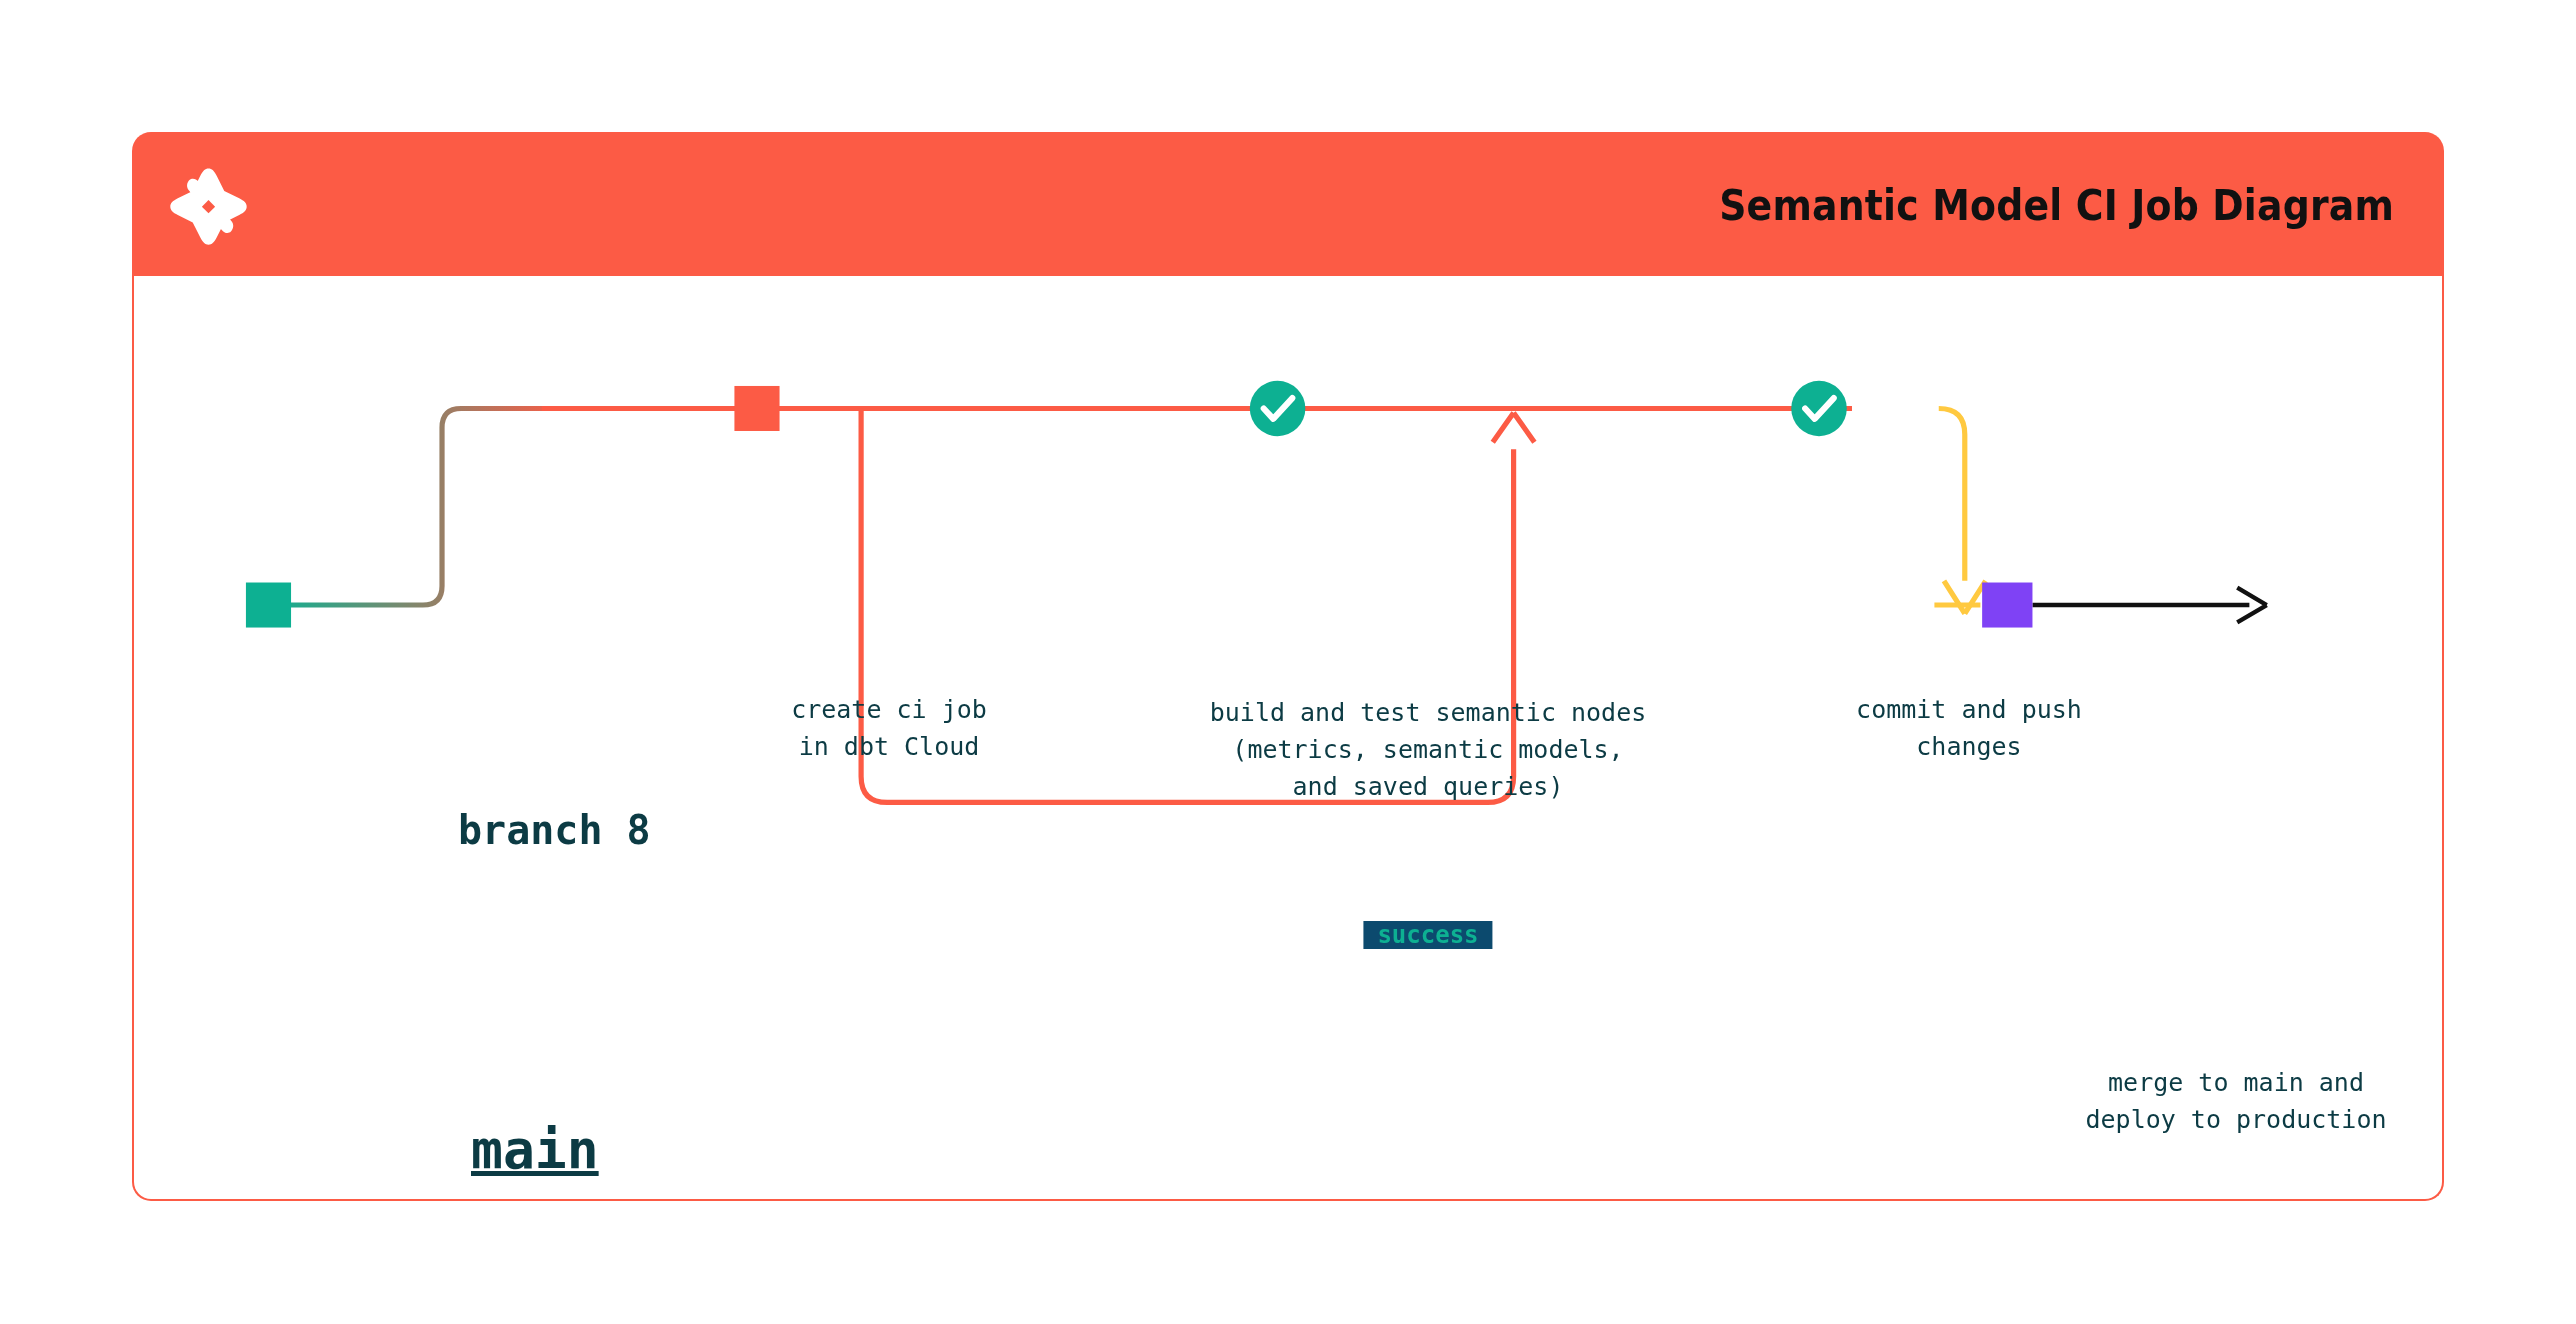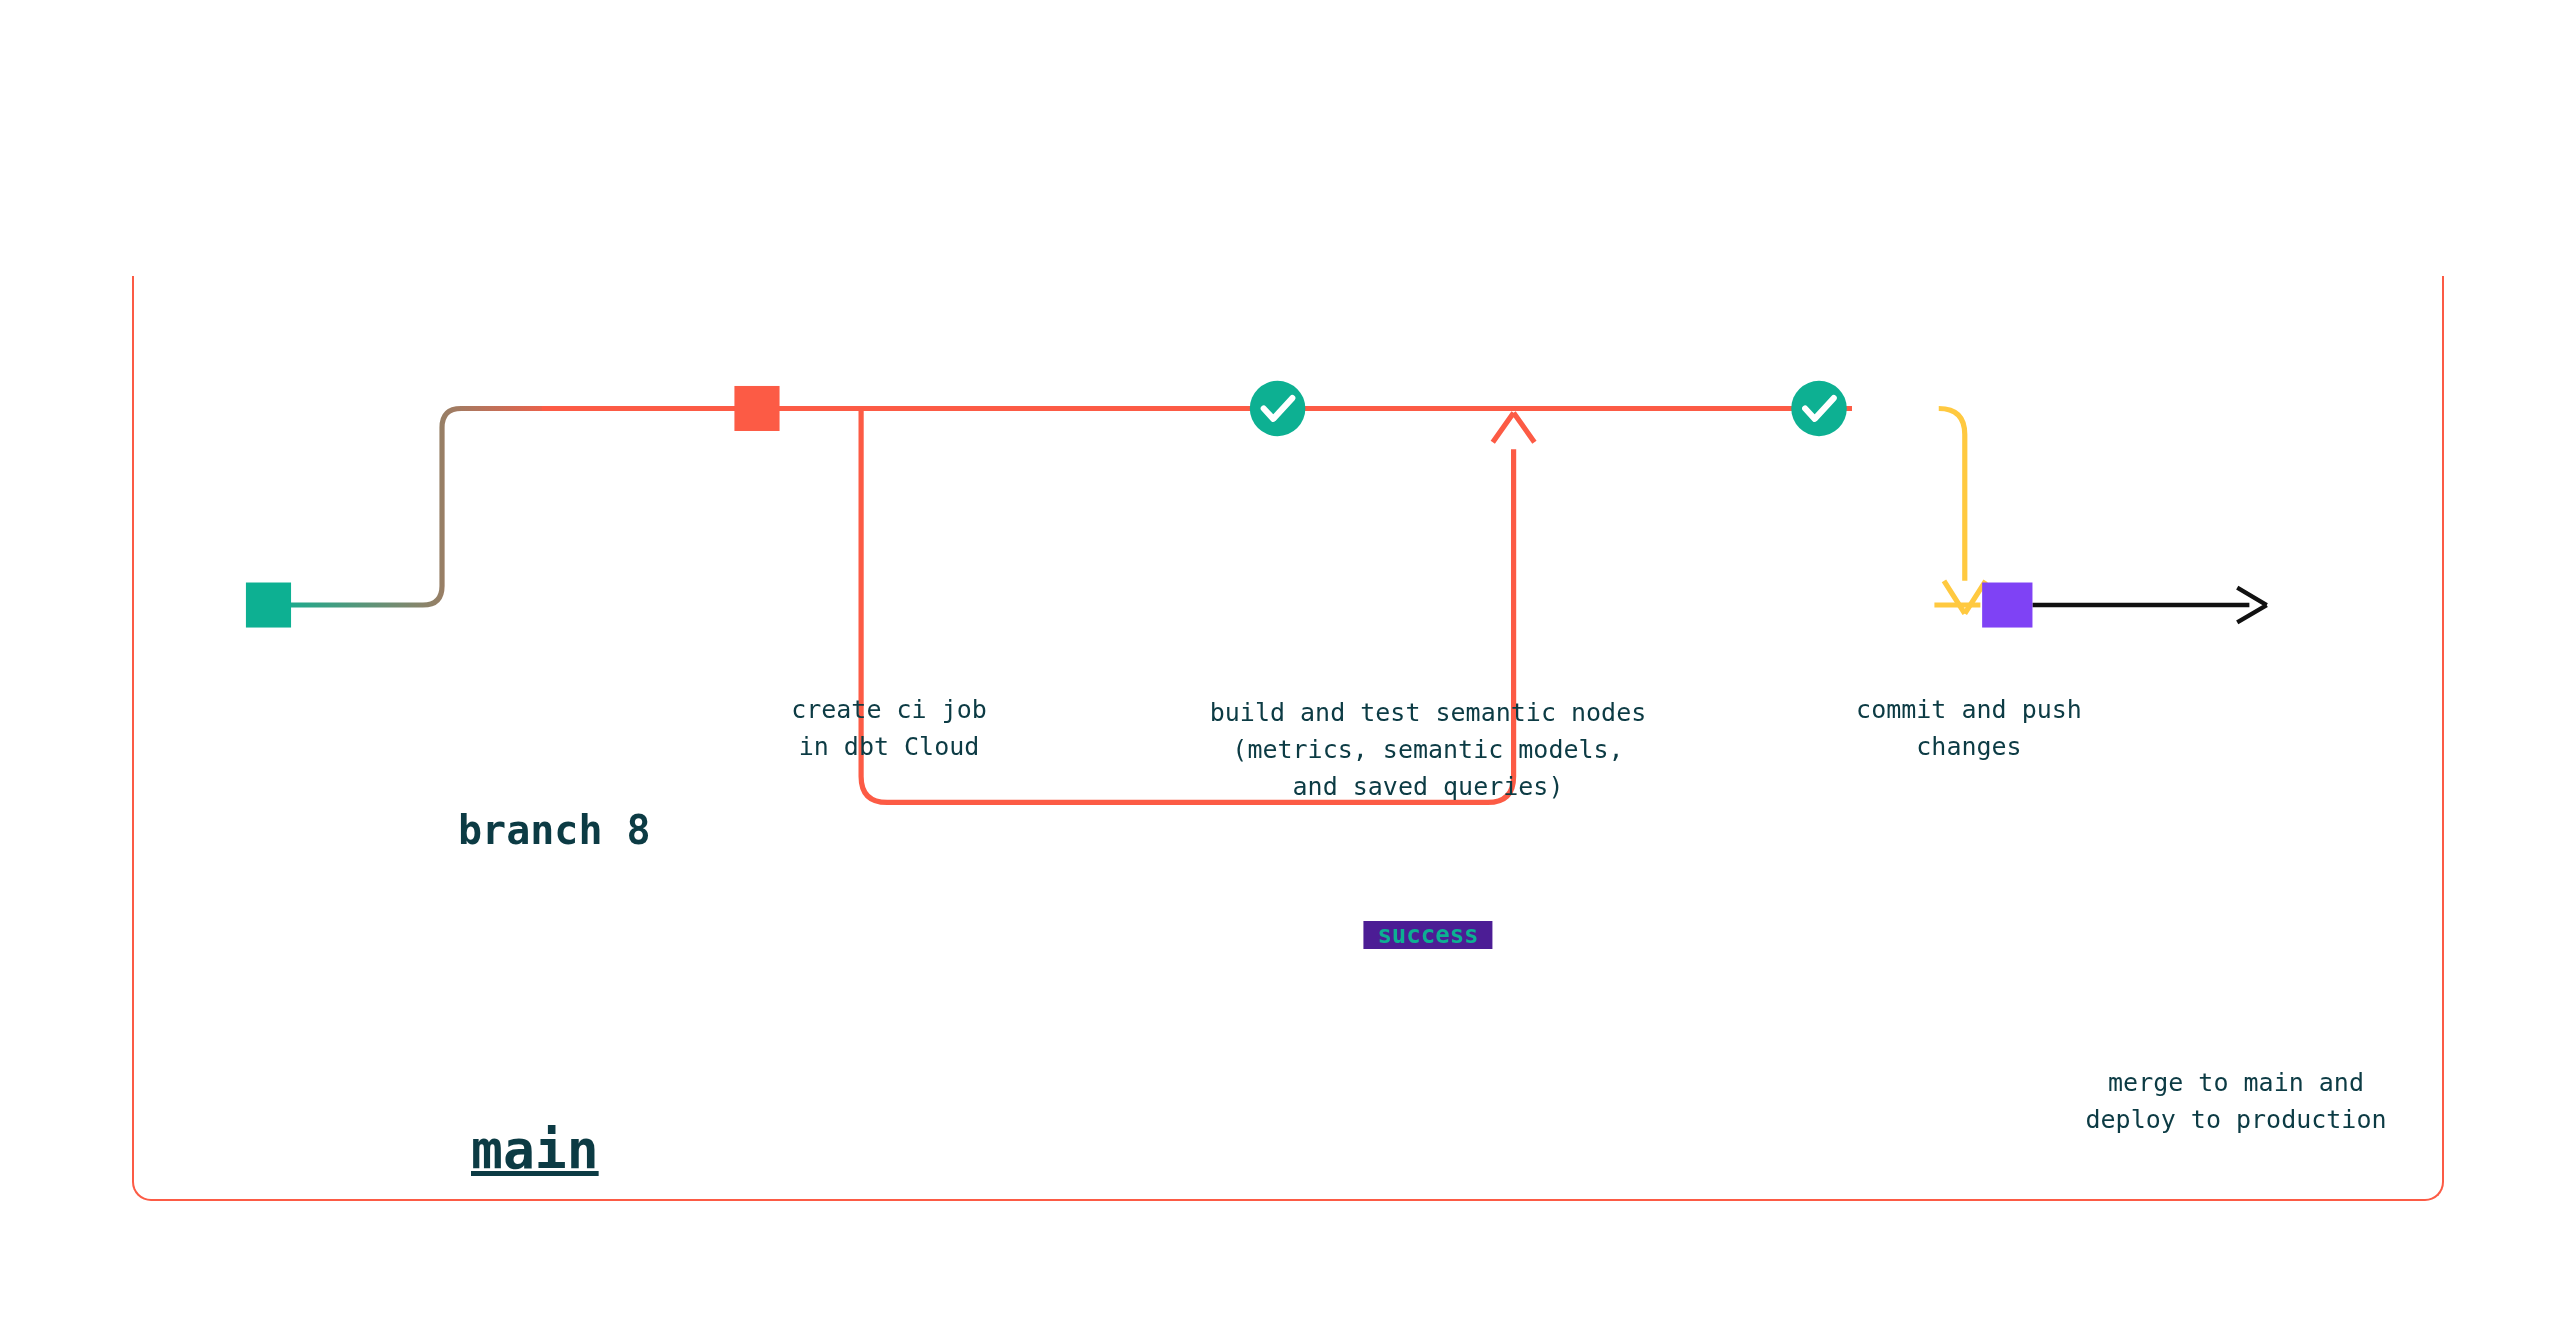--- a/index.html
+++ b/index.html
@@ -117,30 +117,41 @@
 
   #label-success {
     position: absolute;
     left: 1294px;
     top: 645px;
     transform: translateX(-50%);
     font-family: "DejaVu Sans Mono", "Liberation Mono", monospace;
     font-weight: 700;
     font-size: 24px;
     color: #0DB092;
-    background: #4c1d95;
+    background: #0c4a6e;
     padding: 0 14px;
     white-space: nowrap;
   }
 </style>
 </head>
 <body>
 
 <div id="card">
 
+  <div id="card-header">
+    <svg id="brand-logo" viewBox="0 0 100 100">
+      <path d="M50 6 C54 6 57 9 60 15 L69 33 L87 42 C93 45 96 48 96 52 C96 56 93 59 87 62
+               L69 71 L60 89 C57 95 54 98 50 98 C46 98 43 95 40 89 L31 71 L13 62
+               C7 59 4 56 4 52 C4 48 7 45 13 42 L31 33 L40 15 C43 9 46 6 50 6 Z" fill="#ffffff"></path>
+      <path d="M38 22 L78 70 C81 74 80 79 77 82 C74 85 69 84 66 80 L26 32
+               C23 28 24 23 27 20 C30 17 35 18 38 22 Z" fill="#ffffff"></path>
+      <path d="M50 44 L58 52 L50 60 L42 52 Z" fill="#FC5B45"></path>
+    </svg>
+    <div id="header-title">Semantic Model CI Job Diagram</div>
+  </div>
 
   <div id="card-body">
 
     <svg id="diagram" viewBox="0 0 2660 1066" preserveAspectRatio="none">
 
       <defs>
         <linearGradient id="gradBranchStart" x1="0" y1="0" x2="1" y2="0">
           <stop offset="0%" stop-color="#0DB092"></stop>
           <stop offset="100%" stop-color="#FC5B45"></stop>
         </linearGradient>

